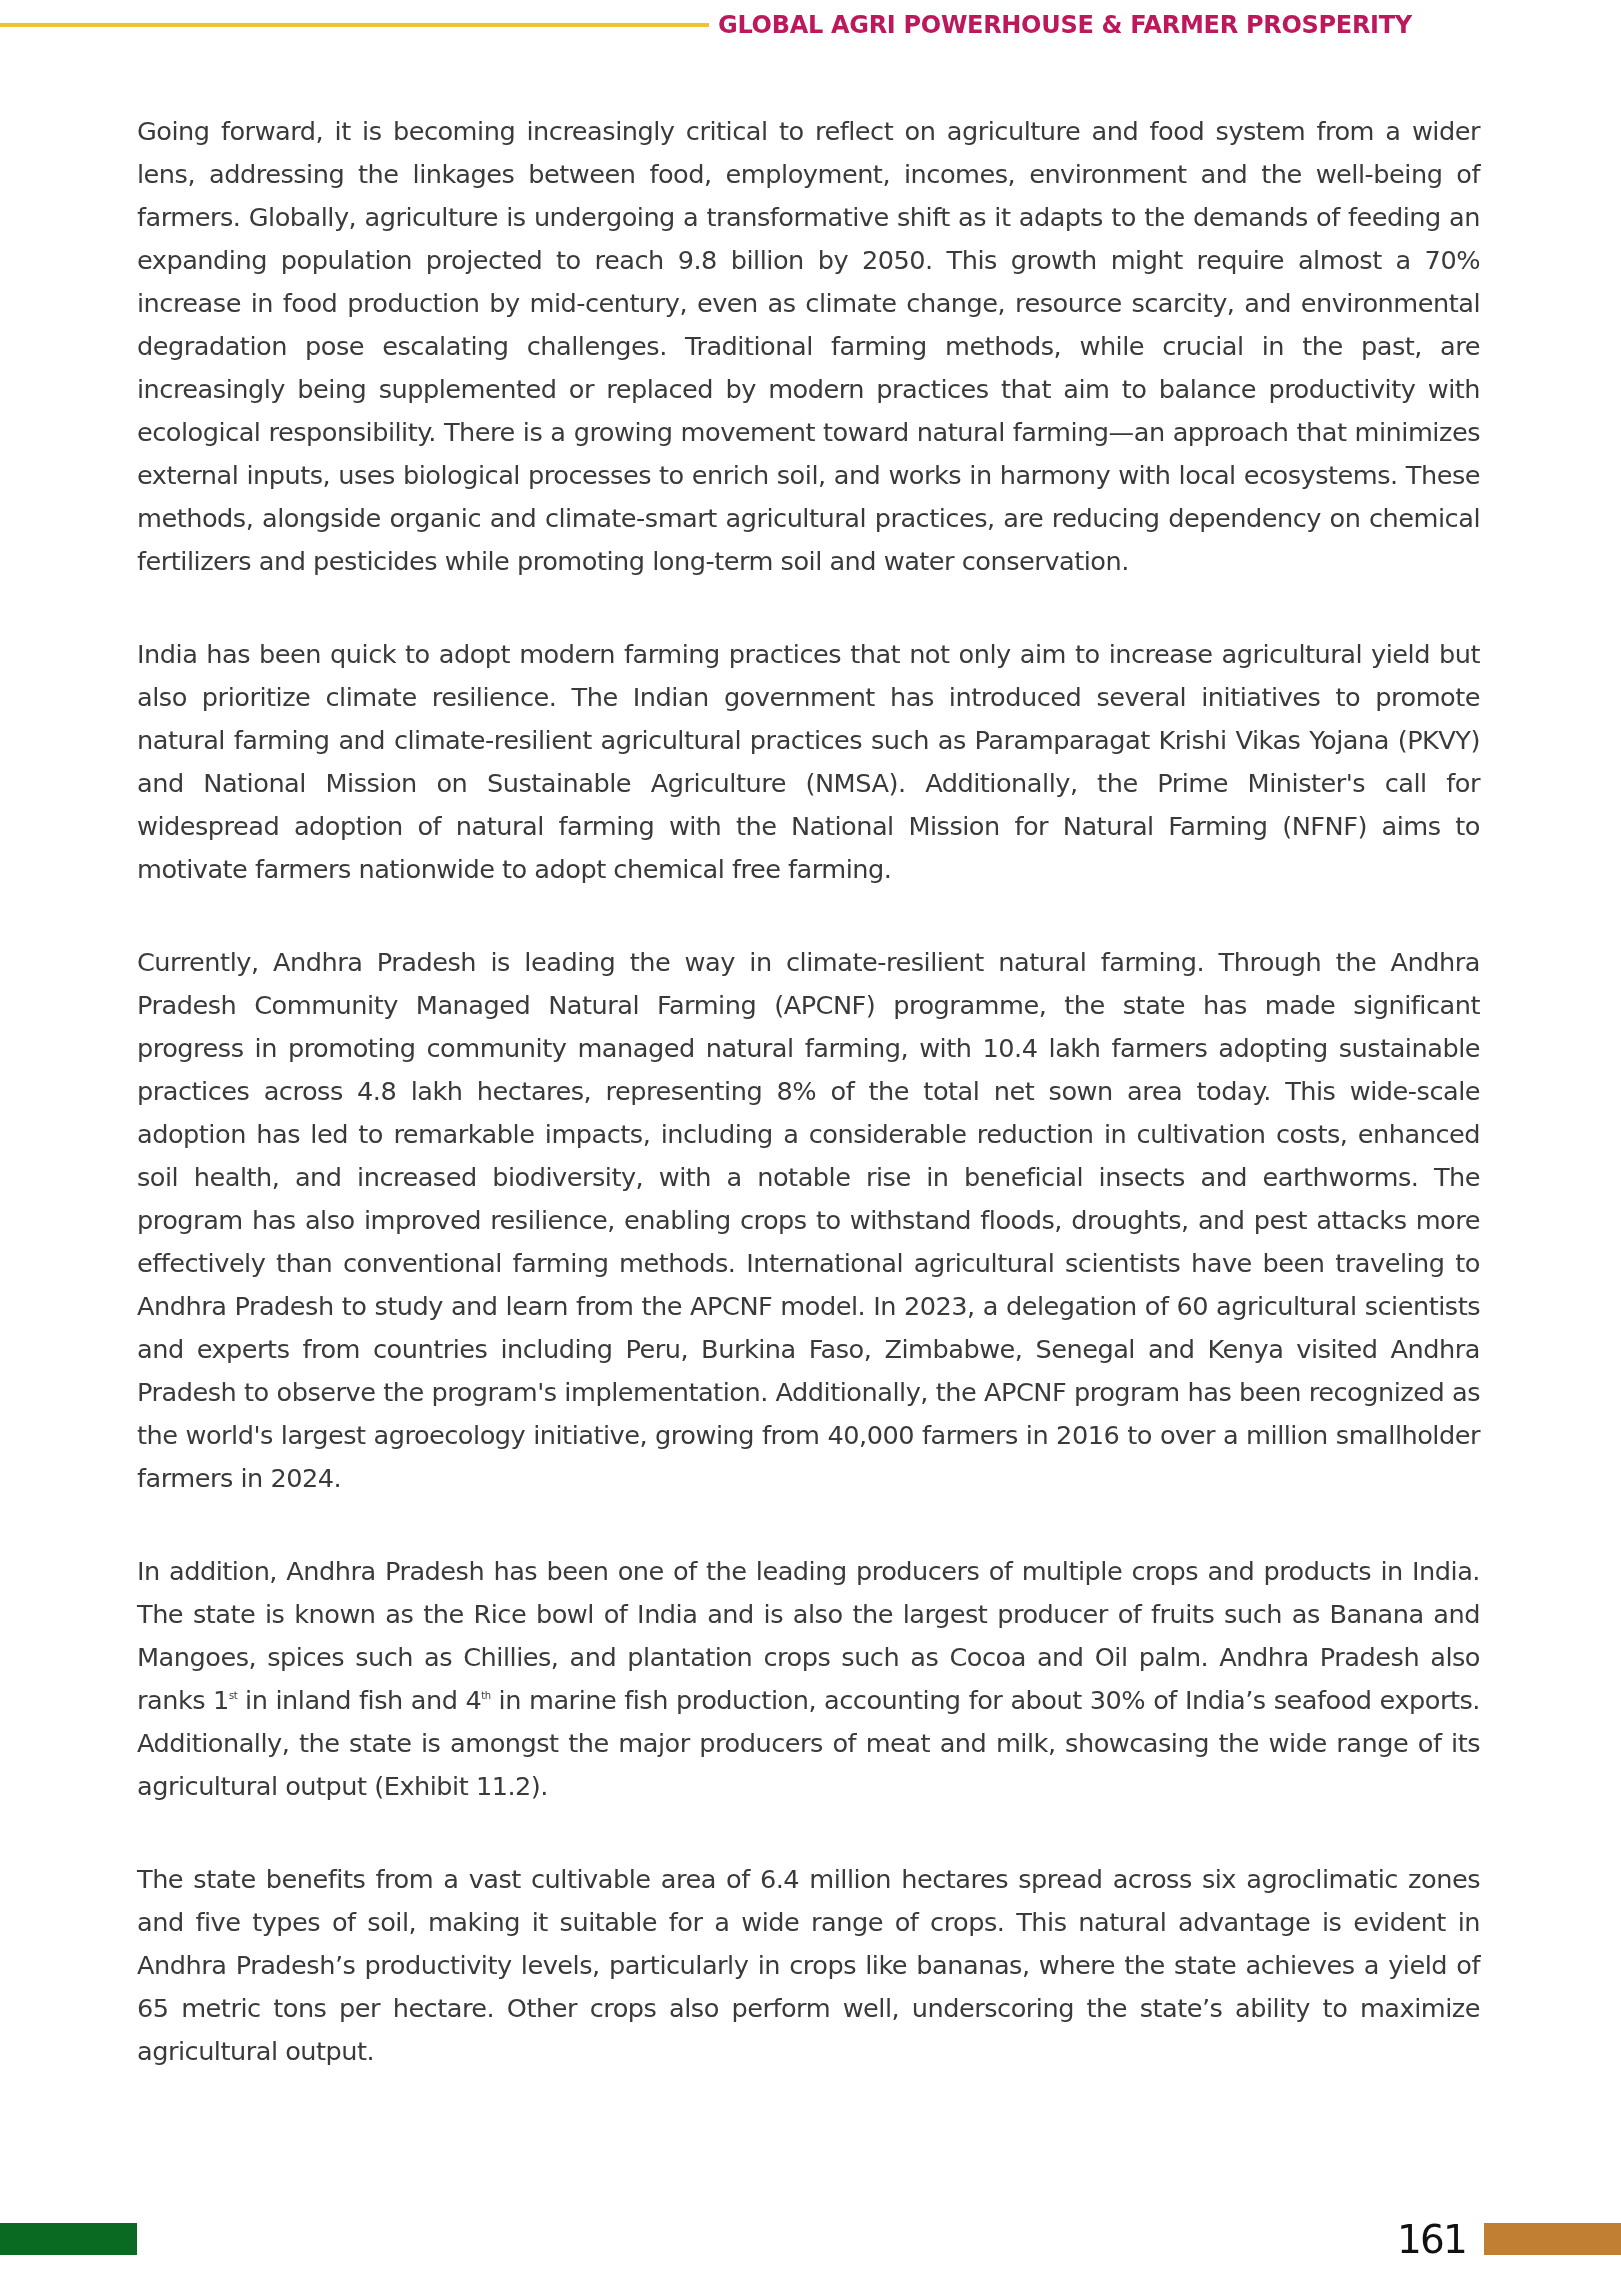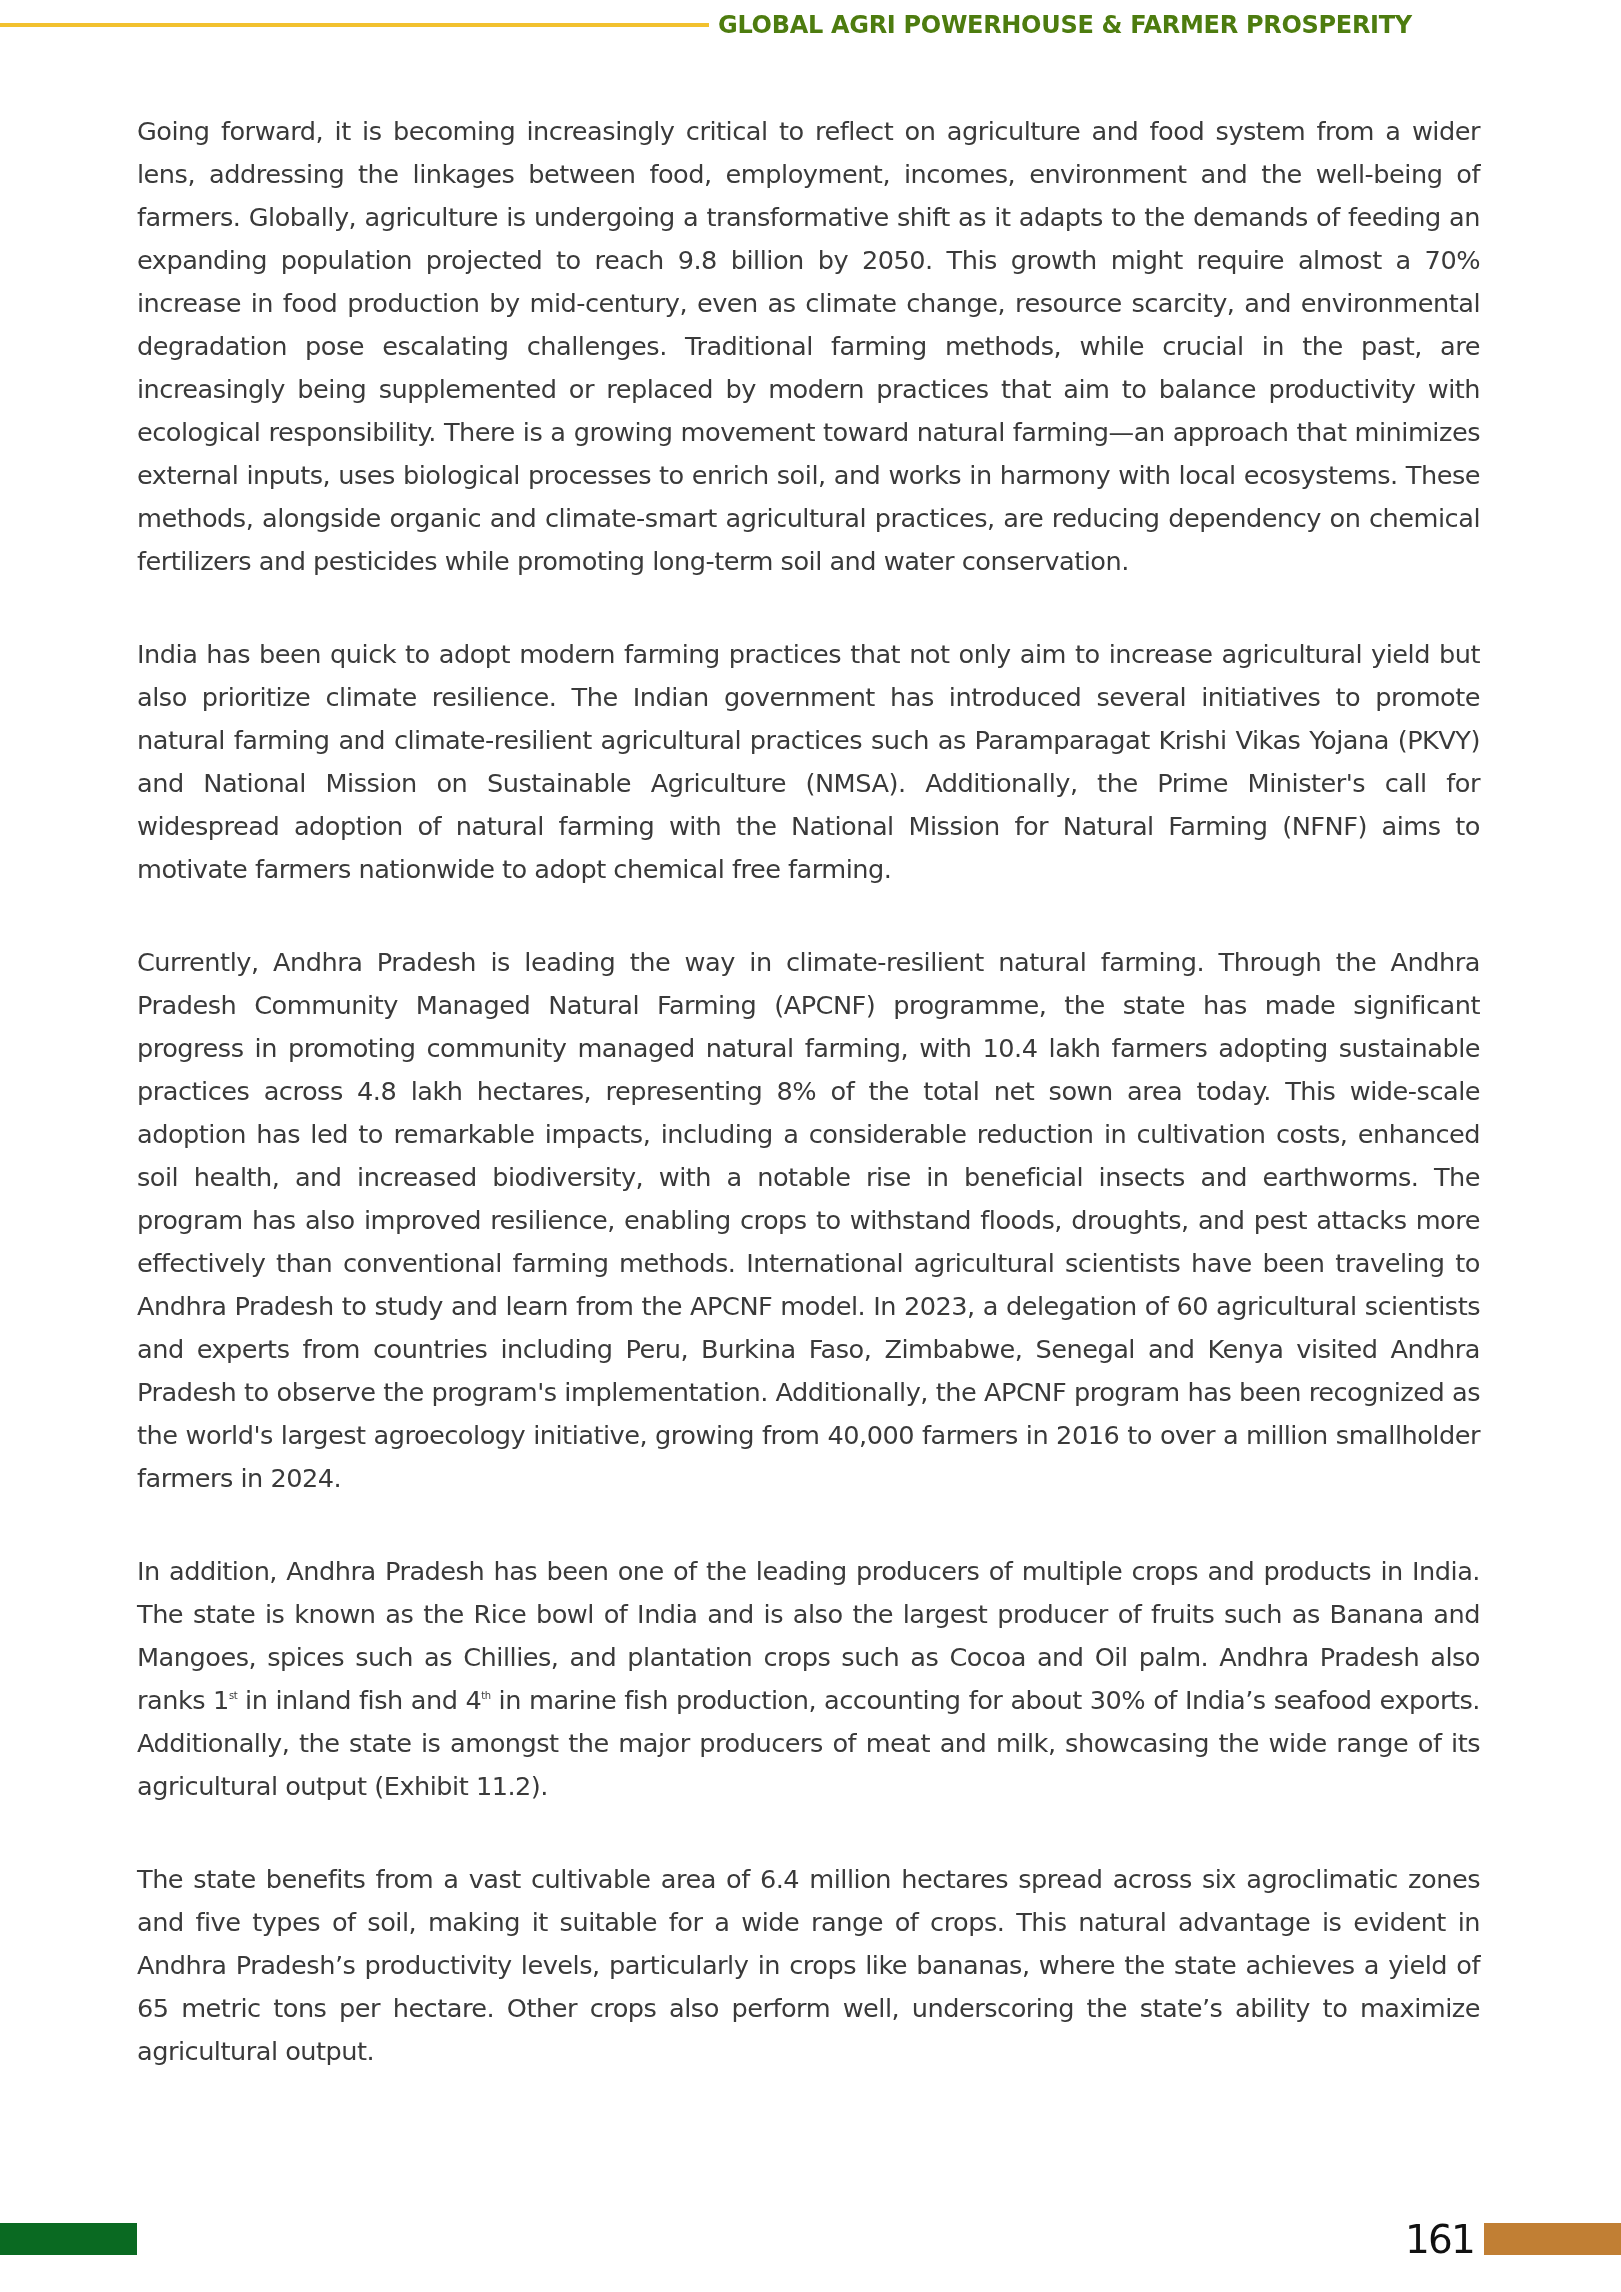--- a/index.html
+++ b/index.html
@@ -25,21 +25,21 @@
   .header-title {
     position: absolute;
     left: 718px;
     top: 9px;
     width: 770px;
     font-family: "DejaVu Sans", "Liberation Sans", sans-serif;
     font-weight: bold;
     font-size: 24px;
     line-height: 32px;
     letter-spacing: -0.3px;
-    color: #4d7c0f;
+    color: #be185d;
     white-space: nowrap;
   }
   .content {
     position: absolute;
     left: 137px;
     top: 102px;
     width: 1343px;
   }
   .para {
     margin: 8px 0 50px 0;
@@ -70,21 +70,20 @@
     top: 2223px;
     width: 137px;
     height: 32px;
     background: #c17f34;
   }
   .page-number {
     position: absolute;
     left: 1397px;
     top: 2216px;
     width: 77px;
-    text-align: right;
     font-family: "DejaVu Sans", "Liberation Sans", sans-serif;
     font-size: 39px;
     line-height: 47px;
     letter-spacing: -1.8px;
     color: #111111;
   }
 </style>
 </head>
 <body>
 

